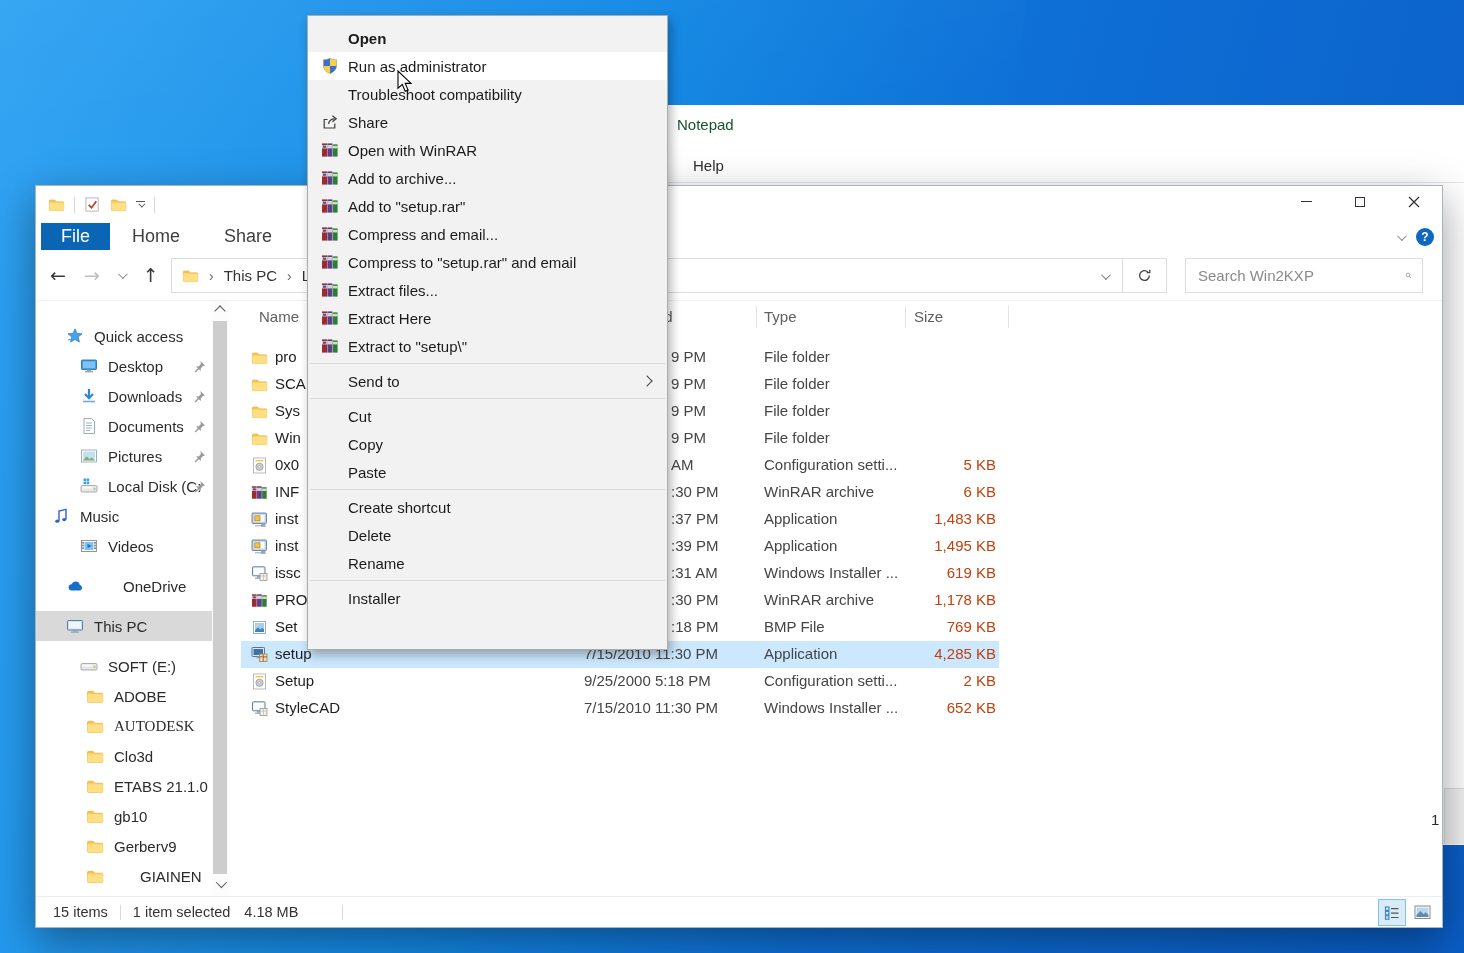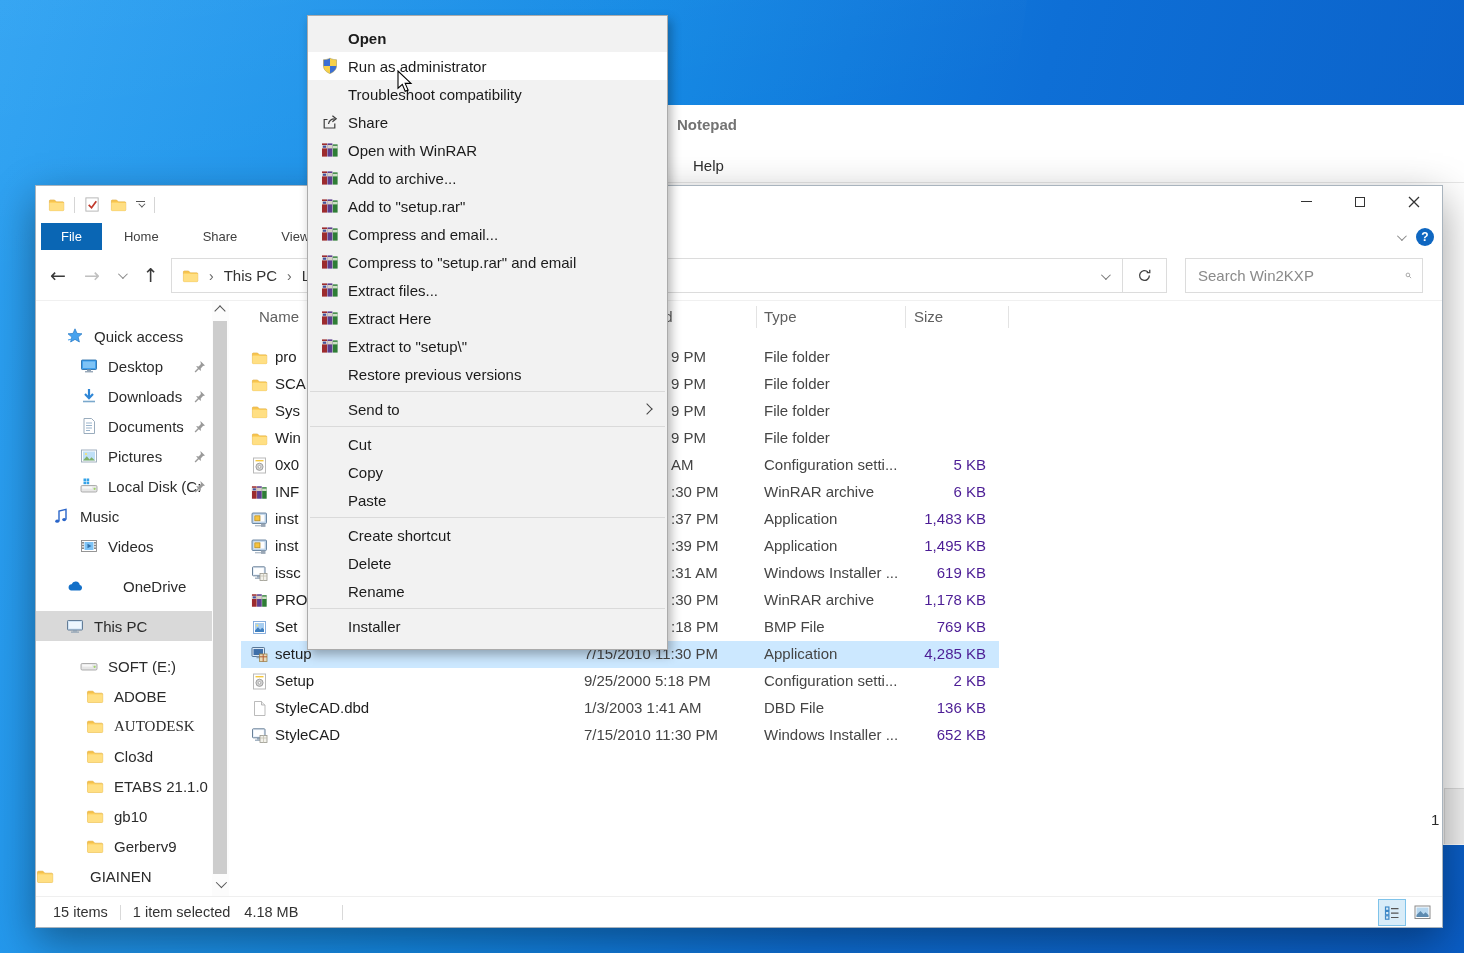--- a/index.html
+++ b/index.html
@@ -6,21 +6,21 @@
   html,body { width:1464px; height:953px; overflow:hidden; }
   body { font-family:"Liberation Sans","DejaVu Sans",sans-serif; font-size:15px; color:#222; }
 
   .desktop { position:absolute; inset:0; width:1464px; height:953px;
     background:linear-gradient(105deg,#2ea2f2 0%,#1489e4 38%,#0e6fd6 62%,#0a5dc5 100%); overflow:hidden; }
   .desktop::before { content:""; position:absolute; left:-200px; top:-300px; width:1200px; height:900px;
     background:linear-gradient(160deg,rgba(255,255,255,0.10),rgba(255,255,255,0) 55%); transform:rotate(8deg); }
 
   
   .notepad { position:absolute; left:640px; top:105px; width:824px; height:740px; background:#fff; z-index:1; }
-  .np-title { position:absolute; left:37px; top:11px; font-size:15px; color:#737373;font-weight:bold; }
+  .np-title { position:absolute; left:37px; top:11px; font-size:15px; color:#14532d; }
   .np-menu  { position:absolute; left:53px; top:52px; font-size:15px; color:#2e2e2e; }
   .np-menuline { position:absolute; left:0; top:77px; width:100%; height:1px; background:#e7e7e7; }
   .np-statusbox { position:absolute; right:0; top:683px; width:20px; height:56px; background:#f1f1f1;
     border-left:1px solid #dcdcdc; border-top:1px solid #dcdcdc; }
   .np-frag { position:absolute; left:1431px; top:811px; z-index:10; font-size:15px; color:#2a2a2a; }
 
   
   .explorer { position:absolute; left:35px; top:185px; width:1408px; height:743px; background:#fff;
     border:1px solid #a9b4be; box-shadow:0 14px 40px rgba(0,0,0,0.38); z-index:5; }
 
@@ -35,21 +35,21 @@
   .qat-custom { display:inline-flex; flex-direction:column; align-items:center; gap:1px; }
   .qat-custom .bar { width:9px; height:1.6px; background:#555; }
   .qat-custom .chev { width:5px; height:5px; }
 
   .win-controls { position:absolute; right:1px; top:0; display:flex; }
   .wc { width:54px; height:31px; display:flex; align-items:center; justify-content:center; cursor:default; }
   .glyph-min { width:11px; height:1.4px; background:#333; display:block; }
   .glyph-max { width:10px; height:10px; border:1.2px solid #333; display:block; }
 
   .ribbon-tabs { position:absolute; left:0; top:37px; width:100%; height:27px; display:flex; align-items:stretch; }
-  .rtab { padding:0 22px; display:flex; align-items:center; font-size:13px; color:#3f3f3f;text-align:center; }
+  .rtab { padding:0 22px; display:flex; align-items:center; font-size:18px; color:#3f3f3f;text-align:center; }
   .rtab.active { background:#0a66b4; color:#fff; margin-left:5px; padding:0 20px; }
   .ribbon-right { position:absolute; right:8px; top:42px; display:flex; align-items:center; gap:12px; }
   .help-btn { width:18px; height:18px; border-radius:50%; background:#0f67c1; color:#fff; font-size:12px; font-weight:bold;
     display:flex; align-items:center; justify-content:center; }
 
   .navrow { position:absolute; left:0; top:64px; width:100%; height:51px; background:#fff; border-bottom:1px solid #f0f0f0; }
   .nav-arrows { position:absolute; left:14px; top:0; height:100%; display:flex; align-items:center; gap:18px; }
   .arrow { font-size:19px; line-height:1; color:#3a3a3a; font-family:"DejaVu Sans",sans-serif; }
   .arrow.disabled { color:#c0c0c0; }
   .nav-chev { border-color:#8a8a8a; }
@@ -88,21 +88,21 @@
   .ch-name { left:30px; } .ch-date { left:351px; } .ch-type { left:535px; } .ch-size { left:685px; }
   .ch-line { position:absolute; top:5px; width:1px; height:22px; background:#e3e3e3; }
   .rows { position:absolute; left:12px; top:43px; width:758px; }
   .frow { position:relative; height:27px; }
   .frow.selected { background:#cce8ff; }
   .f-ic { position:absolute; left:10px; top:5px; width:17px; height:17px; }
   .f-name { position:absolute; left:34px; top:4px; color:#1e1e1e; }
   .f-date { position:absolute; left:343px; top:4px; color:#454545; }
   .f-date.cut { left:430px; }
   .f-type { position:absolute; left:523px; top:4px; color:#454545; }
-  .f-size { position:absolute; right:13px; top:4px; color:#4c1d95; }
+  .f-size { position:absolute; right:3px; top:4px; color:#c2410c; }
 
   
   .statusbar { position:absolute; left:0; top:710px; width:100%; height:31px; border-top:1px solid #efefef; background:#fff;
     display:flex; align-items:center; font-size:14.5px; color:#333; }
   .sb-text { margin-left:17px; }
   .sb-div { width:1px; height:15px; background:#d9d9d9; margin:0 12px; }
   .sb-size { margin-left:14px; }
   .view-btns { position:absolute; right:7px; top:3px; display:flex; gap:4px; }
   .vb { width:26px; height:25px; display:flex; align-items:center; justify-content:center; }
   .vb.active { background:#d8ecf8; outline:1px solid #7fc3ea; }
@@ -377,21 +377,21 @@
           <span>gb10</span>
         </div>
         <div class="sb-item" style="padding-left: 50px;">
           <span class="sb-ic"><svg width="100%" height="100%" viewBox="0 0 18 18">
               <path d="M1.5 5.2c0-.6.5-1 1-1h4.4l1.8 2h7c.6 0 1 .5 1 1v7.3c0 .6-.4 1-1 1H2.5c-.5 0-1-.4-1-1z" fill="#ffd25f" stroke="#d9a940" stroke-width=".6"></path>
               <path d="M1.5 5.2c0-.6.5-1 1-1h4.4l1.8 2H1.5z" fill="#f2bf4d"></path>
               <path d="M1.5 7.4h15.2v7.1c0 .6-.4 1-1 1H2.5c-.5 0-1-.4-1-1z" fill="#ffdf83"></path>
             </svg></span>
           <span>Gerberv9</span>
         </div>
-        <div class="sb-item" style=" gap: 36px;">
+        <div class="sb-item" style="padding-left: 50px; gap: 36px;">
           <span class="sb-ic"><svg width="100%" height="100%" viewBox="0 0 18 18">
               <path d="M1.5 5.2c0-.6.5-1 1-1h4.4l1.8 2h7c.6 0 1 .5 1 1v7.3c0 .6-.4 1-1 1H2.5c-.5 0-1-.4-1-1z" fill="#ffd25f" stroke="#d9a940" stroke-width=".6"></path>
               <path d="M1.5 5.2c0-.6.5-1 1-1h4.4l1.8 2H1.5z" fill="#f2bf4d"></path>
               <path d="M1.5 7.4h15.2v7.1c0 .6-.4 1-1 1H2.5c-.5 0-1-.4-1-1z" fill="#ffdf83"></path>
             </svg></span>
           <span>GIAINEN</span>
         </div>
       </div>
 
     <div class="side-scroll">
@@ -562,30 +562,20 @@
             <span class="f-ic"><svg width="100%" height="100%" viewBox="0 0 17 17">
                 <rect x="2.5" y="1" width="12" height="15" fill="#fff" stroke="#b9b9b9"></rect>
                 <rect x="4.5" y="3" width="8" height="1.4" fill="#f5c73e"></rect>
                 <circle cx="8.5" cy="9.8" r="3.6" fill="#d4d4d4" stroke="#8f8f8f" stroke-width=".8"></circle>
                 <circle cx="8.5" cy="9.8" r="1.3" fill="#fff" stroke="#8f8f8f" stroke-width=".6"></circle>
               </svg></span>
             <span class="f-name">Setup</span>
             <span class="f-date">9/25/2000 5:18 PM</span>
             <span class="f-type">Configuration setti...</span>
             <span class="f-size">2 KB</span>
-          </div>
-          <div class="frow">
-            <span class="f-ic"><svg width="100%" height="100%" viewBox="0 0 17 17">
-                <path d="M3.5 1.5 h7 l3.5 3.5 v10.5 h-10.5z" fill="#fff" stroke="#a9a9a9" stroke-width=".8"></path>
-                <path d="M10.5 1.5 v3.5 h3.5" fill="#ececec" stroke="#a9a9a9" stroke-width=".8"></path>
-              </svg></span>
-            <span class="f-name">StyleCAD.dbd</span>
-            <span class="f-date">1/3/2003 1:41 AM</span>
-            <span class="f-type">DBD File</span>
-            <span class="f-size">136 KB</span>
           </div>
           <div class="frow">
             <span class="f-ic"><svg width="100%" height="100%" viewBox="0 0 17 17">
                 <rect x="1.5" y="1.8" width="12.5" height="9" rx=".8" fill="#e8f1fa" stroke="#5a738c" stroke-width=".9"></rect>
                 <rect x="3" y="3.2" width="9.5" height="6" fill="#fff"></rect>
                 <rect x="6" y="10.8" width="3.5" height="1.8" fill="#8fa2b5"></rect>
                 <rect x="4" y="12.6" width="7.5" height="1.2" fill="#8fa2b5"></rect>
                 <rect x="9" y="8.5" width="7" height="7" fill="#f2f1ea" stroke="#97968c" stroke-width=".8"></rect>
                 <path d="M9 11 h7 M12.5 8.5 v7" stroke="#c4c2b4" stroke-width=".8"></path>
               </svg></span>
@@ -750,24 +740,20 @@
             <rect x="1" y="2.4" width="5" height="13.2" fill="#9c2b2e"></rect>
             <rect x="1" y="4" width="5" height="3.4" fill="#e9e4d8"></rect>
             <rect x="1.8" y="4.6" width="3.4" height="2.2" fill="#44519f"></rect>
             <rect x="6.4" y="2.4" width="5" height="13.2" fill="#5e3f8f"></rect>
             <rect x="6.4" y="4" width="5" height="3.4" fill="#d8d1c6"></rect>
             <rect x="11.8" y="3.4" width="4.8" height="12.2" fill="#2e7d36"></rect>
             <rect x="11.8" y="4.8" width="4.8" height="2.6" fill="#cfe0c8"></rect>
           </svg></span>
         <span class="mi-label">Extract to "setup\"</span>
       </div>
-      <div class="mi">
-        <span class="mi-icon"></span>
-        <span class="mi-label">Restore previous versions</span>
-      </div>
       <div class="msep"></div>
       <div class="mi">
         <span class="mi-icon"></span>
         <span class="mi-label">Send to</span>
         <span class="chev chev-right"></span>
       </div>
       <div class="msep"></div>
       <div class="mi">
         <span class="mi-icon"></span>
         <span class="mi-label">Cut</span>

